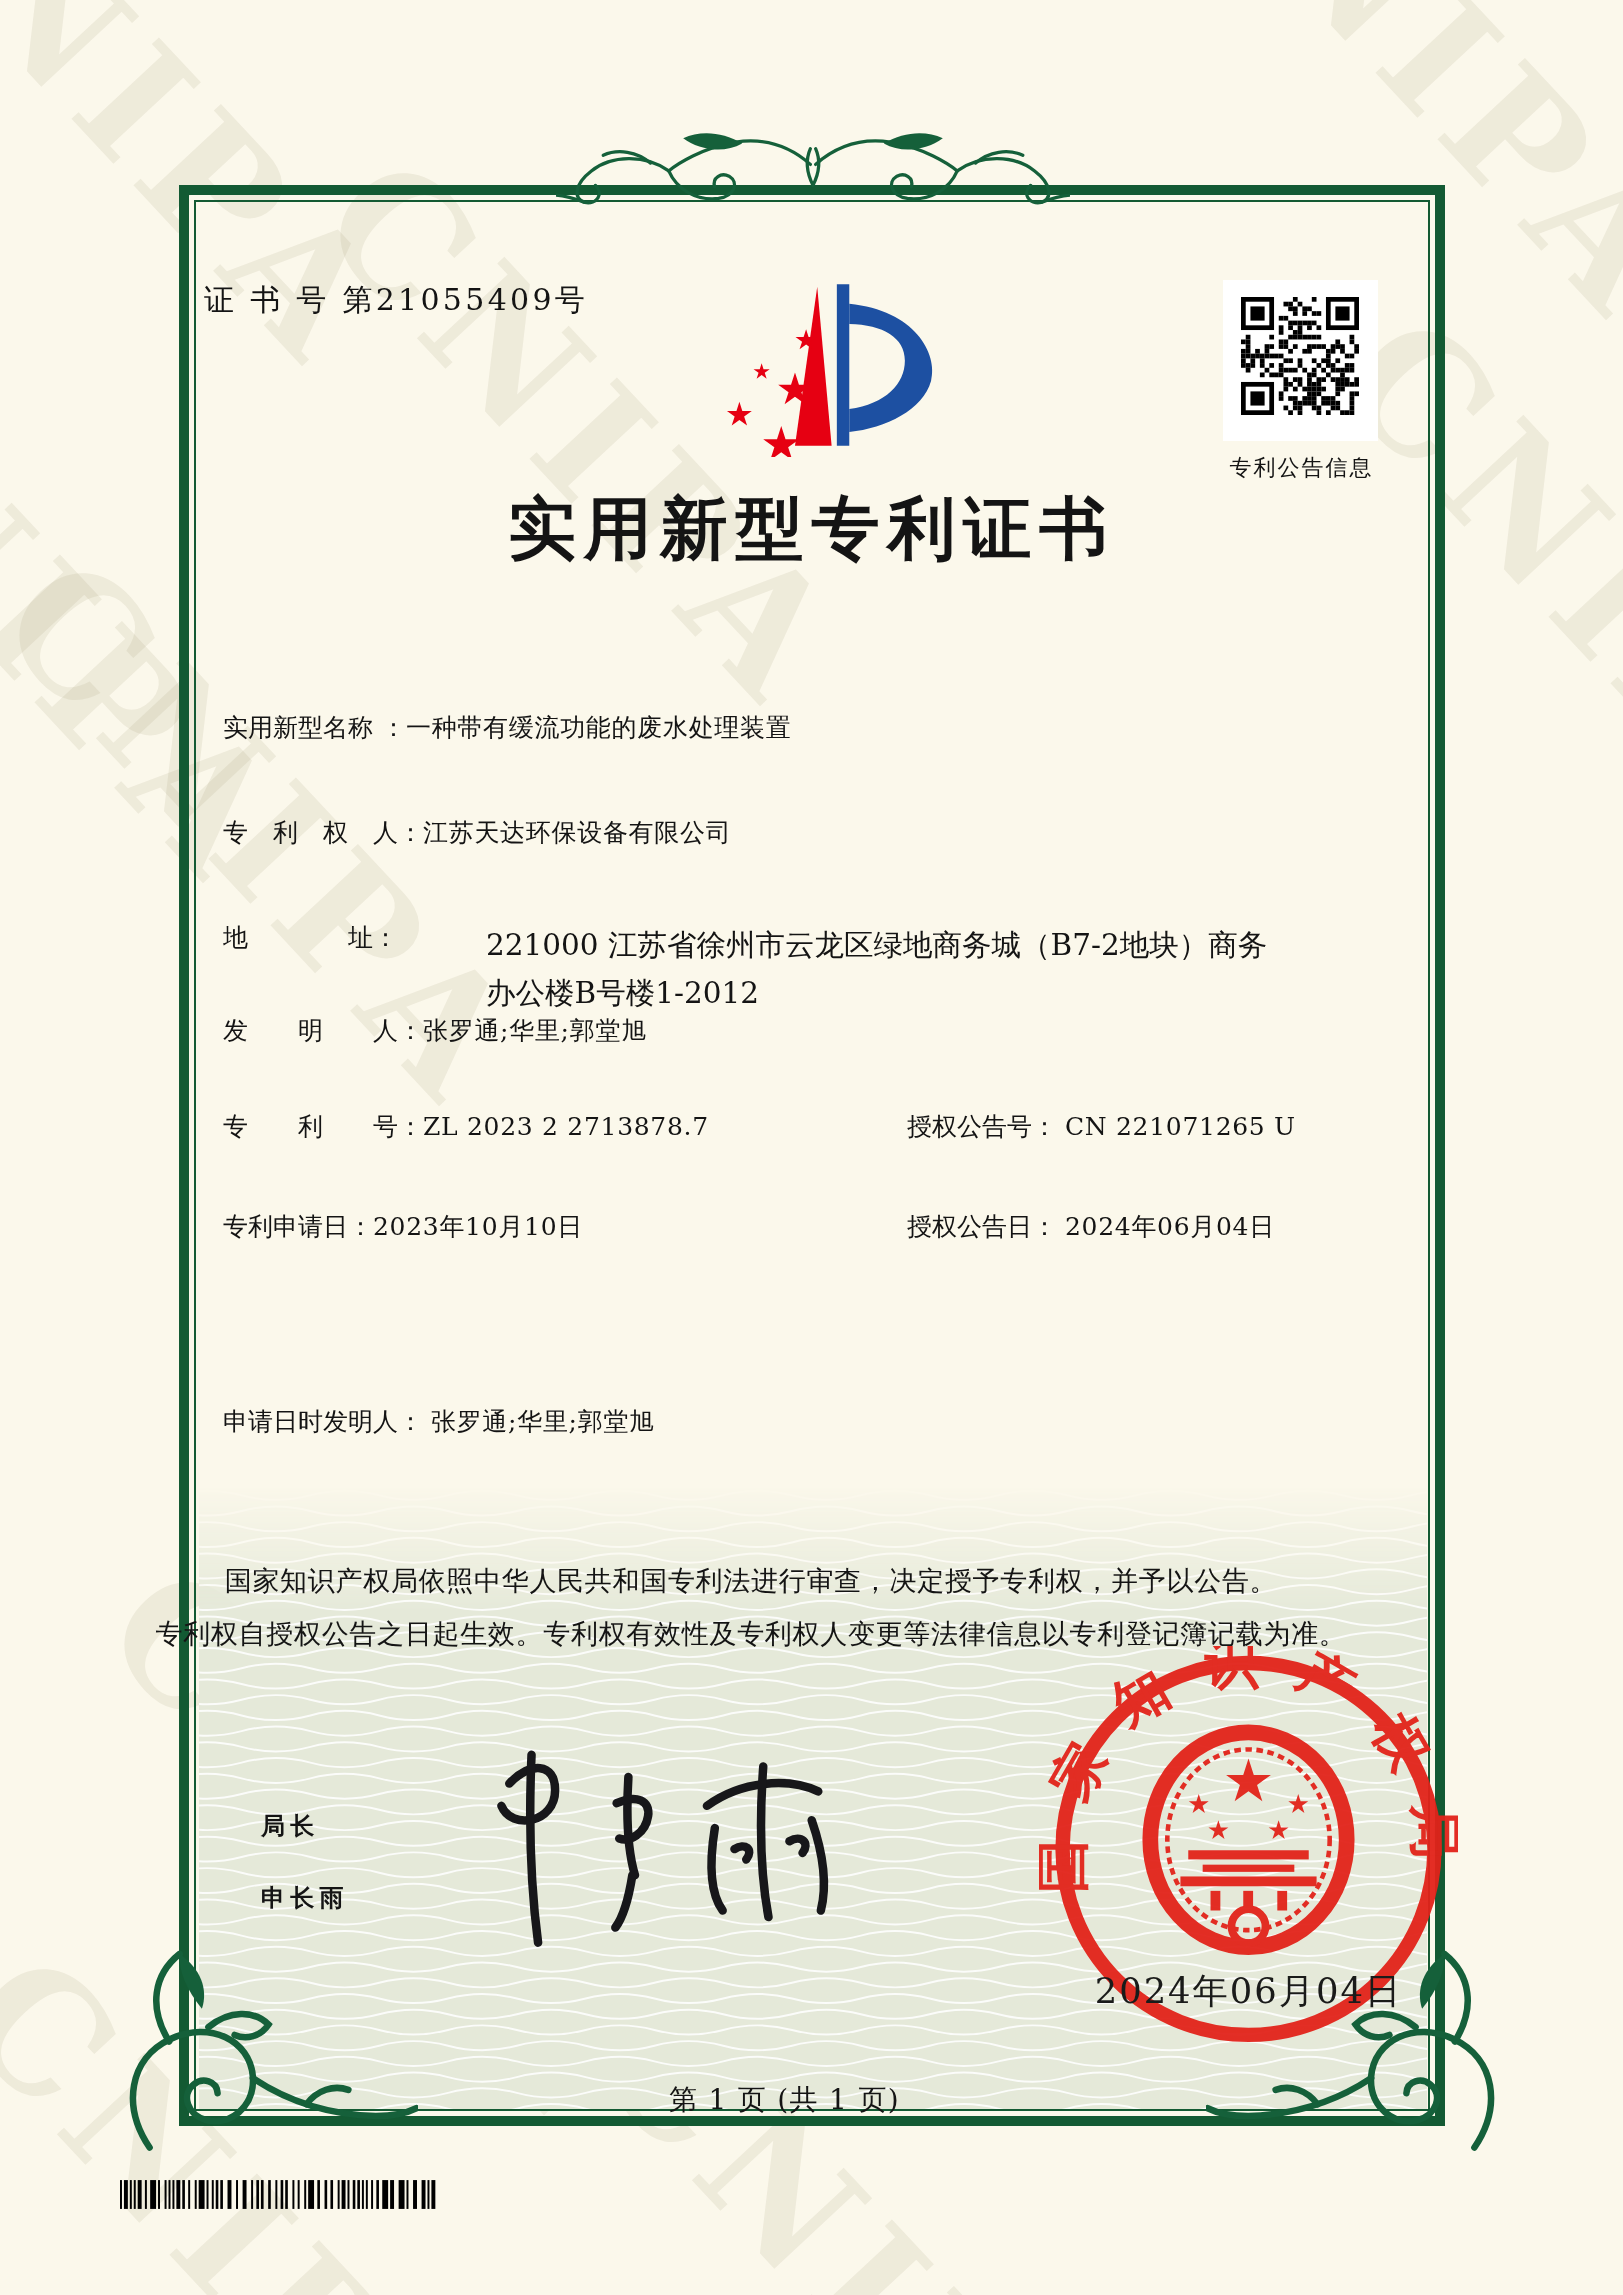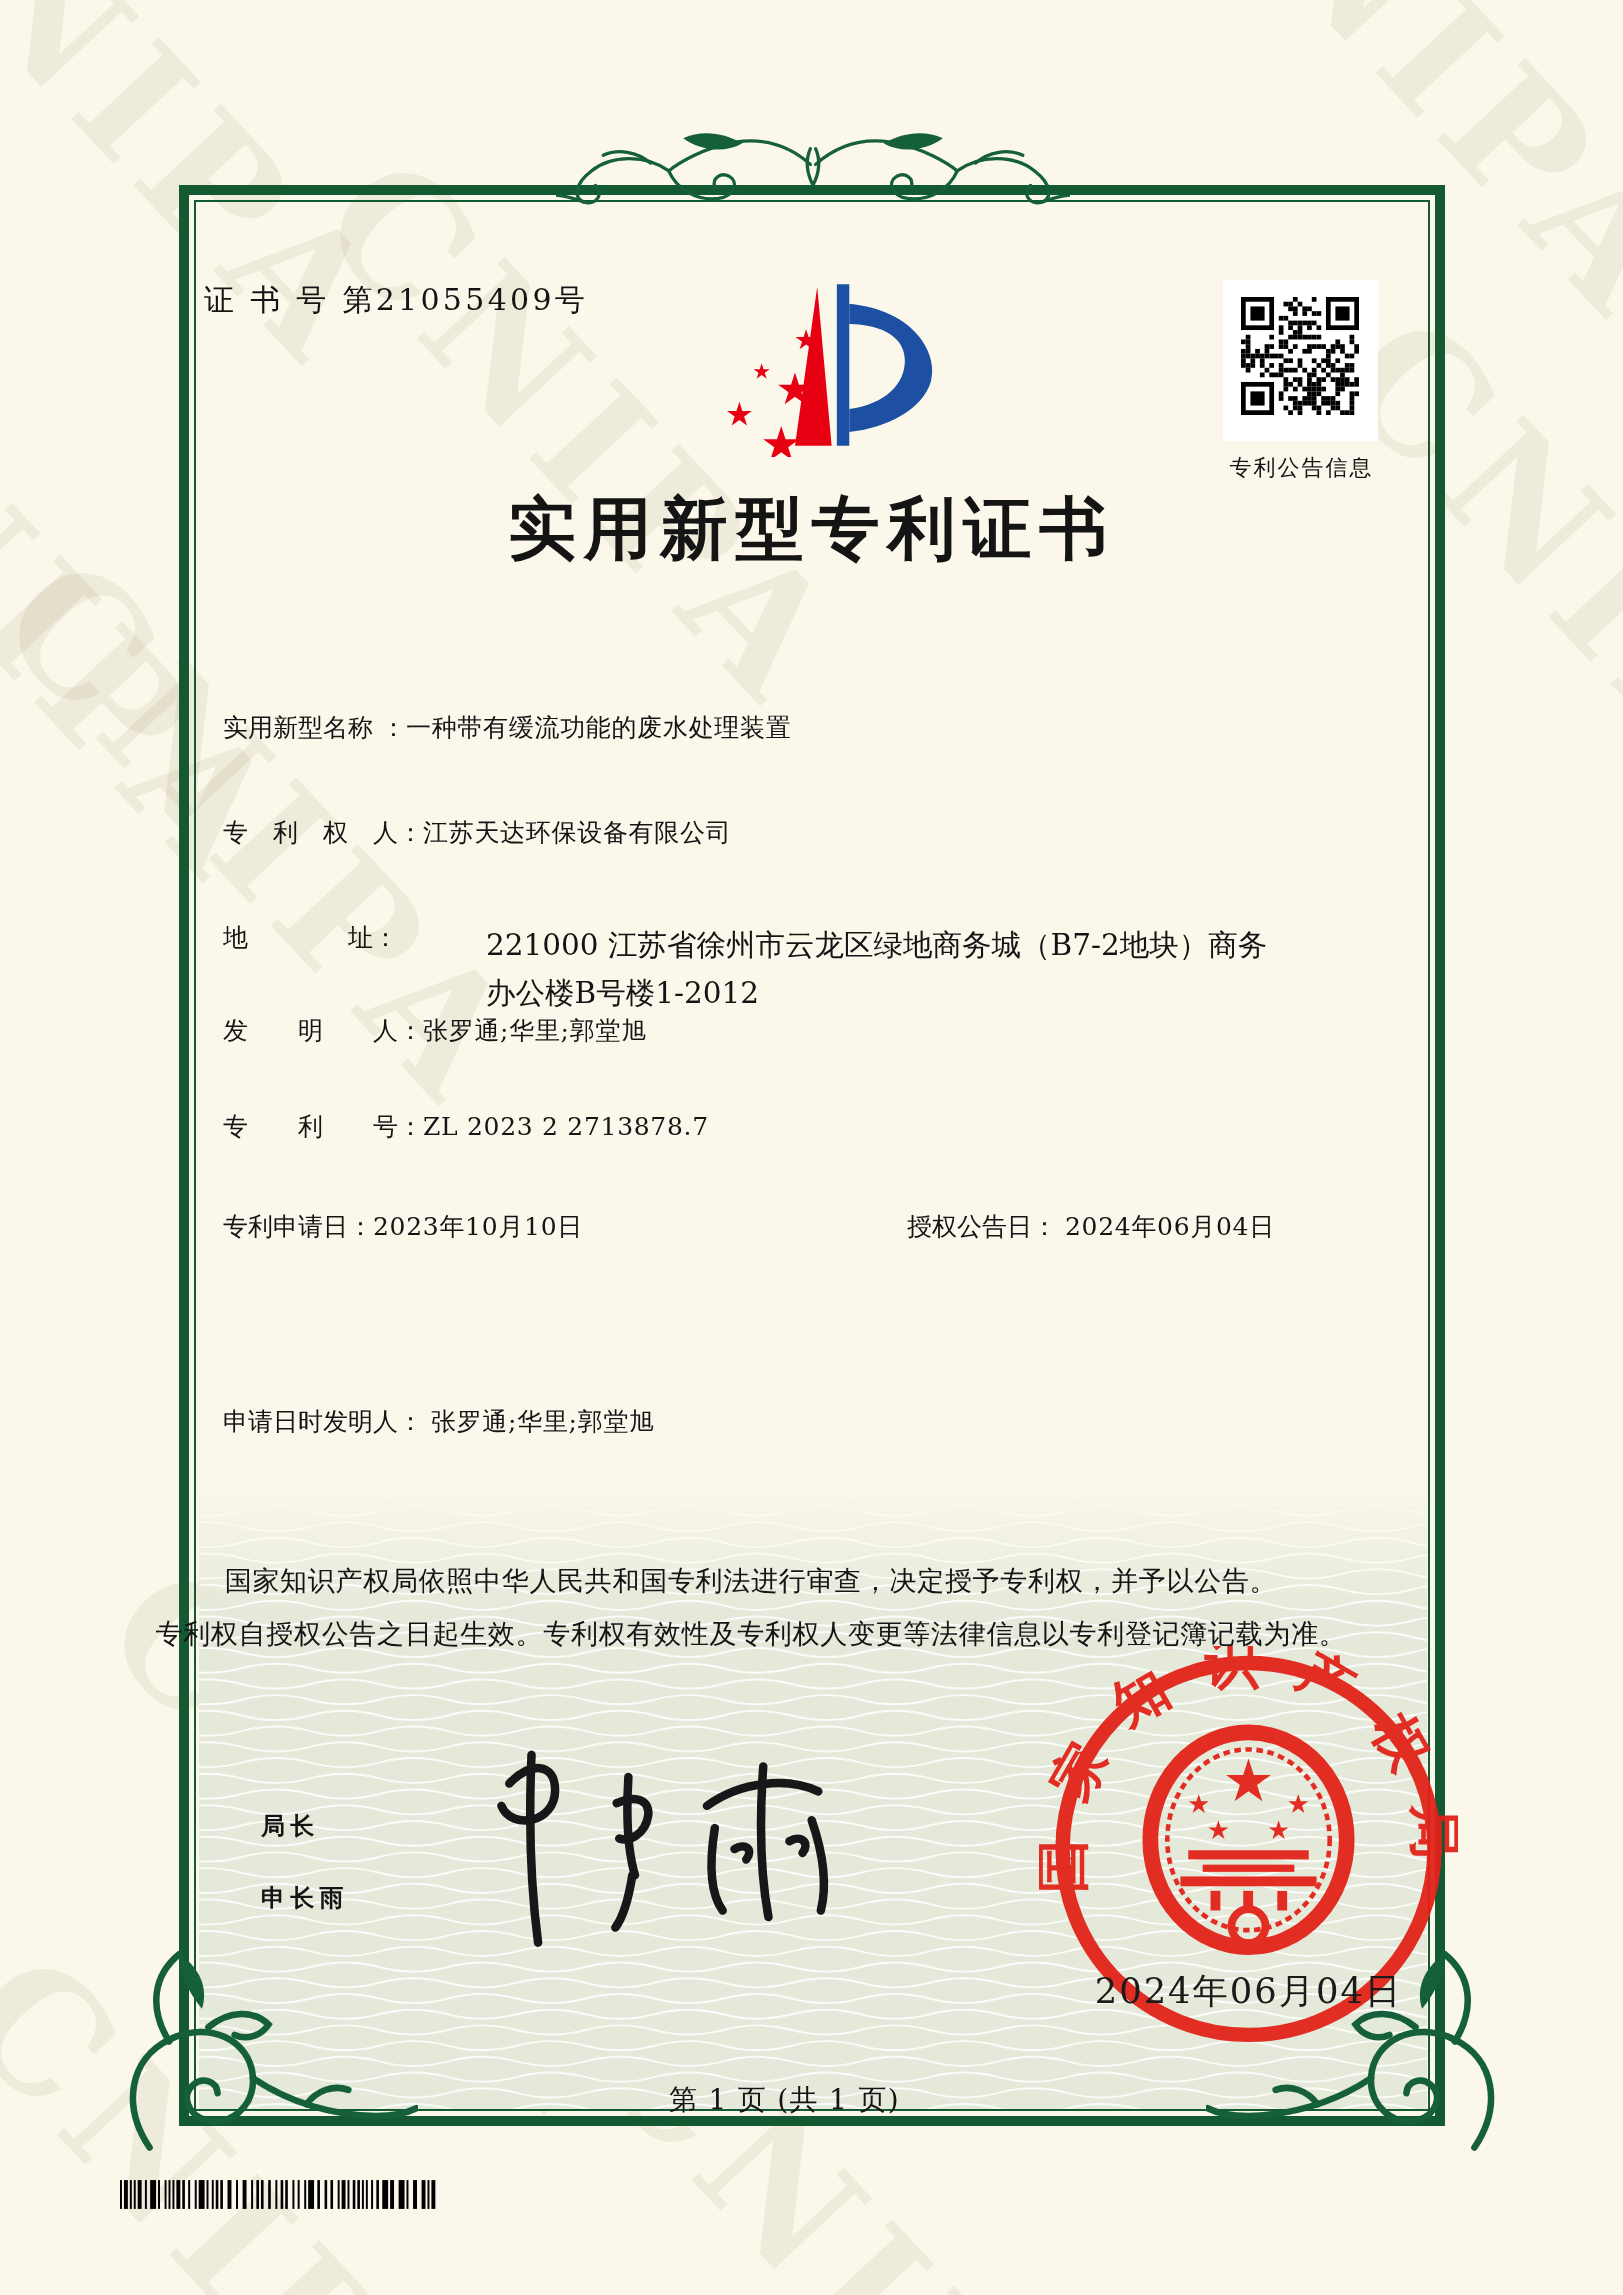--- a/index.html
+++ b/index.html
@@ -381,20 +381,23 @@
     <div>办公楼B号楼1-2012</div>
   </div>
 
   <div class="row" style="left:223px;top:1014px">
     <span class="lbl">发　　明　　人：</span><span class="val">张罗通;华里;郭堂旭</span>
   </div>
 
   <div class="row" style="left:223px;top:1110px">
     <span class="lbl">专　　利　　号：</span><span class="val">ZL 2023 2 2713878.7</span>
   </div>
+  <div class="row" style="left:907px;top:1110px">
+    <span class="lbl">授权公告号：</span> <span class="val">CN 221071265 U</span>
+  </div>
 
   <div class="row" style="left:223px;top:1210px">
     <span class="lbl">专利申请日：</span><span class="val">2023年10月10日</span>
   </div>
   <div class="row" style="left:907px;top:1210px">
     <span class="lbl">授权公告日：</span> <span class="val">2024年06月04日</span>
   </div>
 
 
   <div class="row" style="left:223px;top:1405px">

